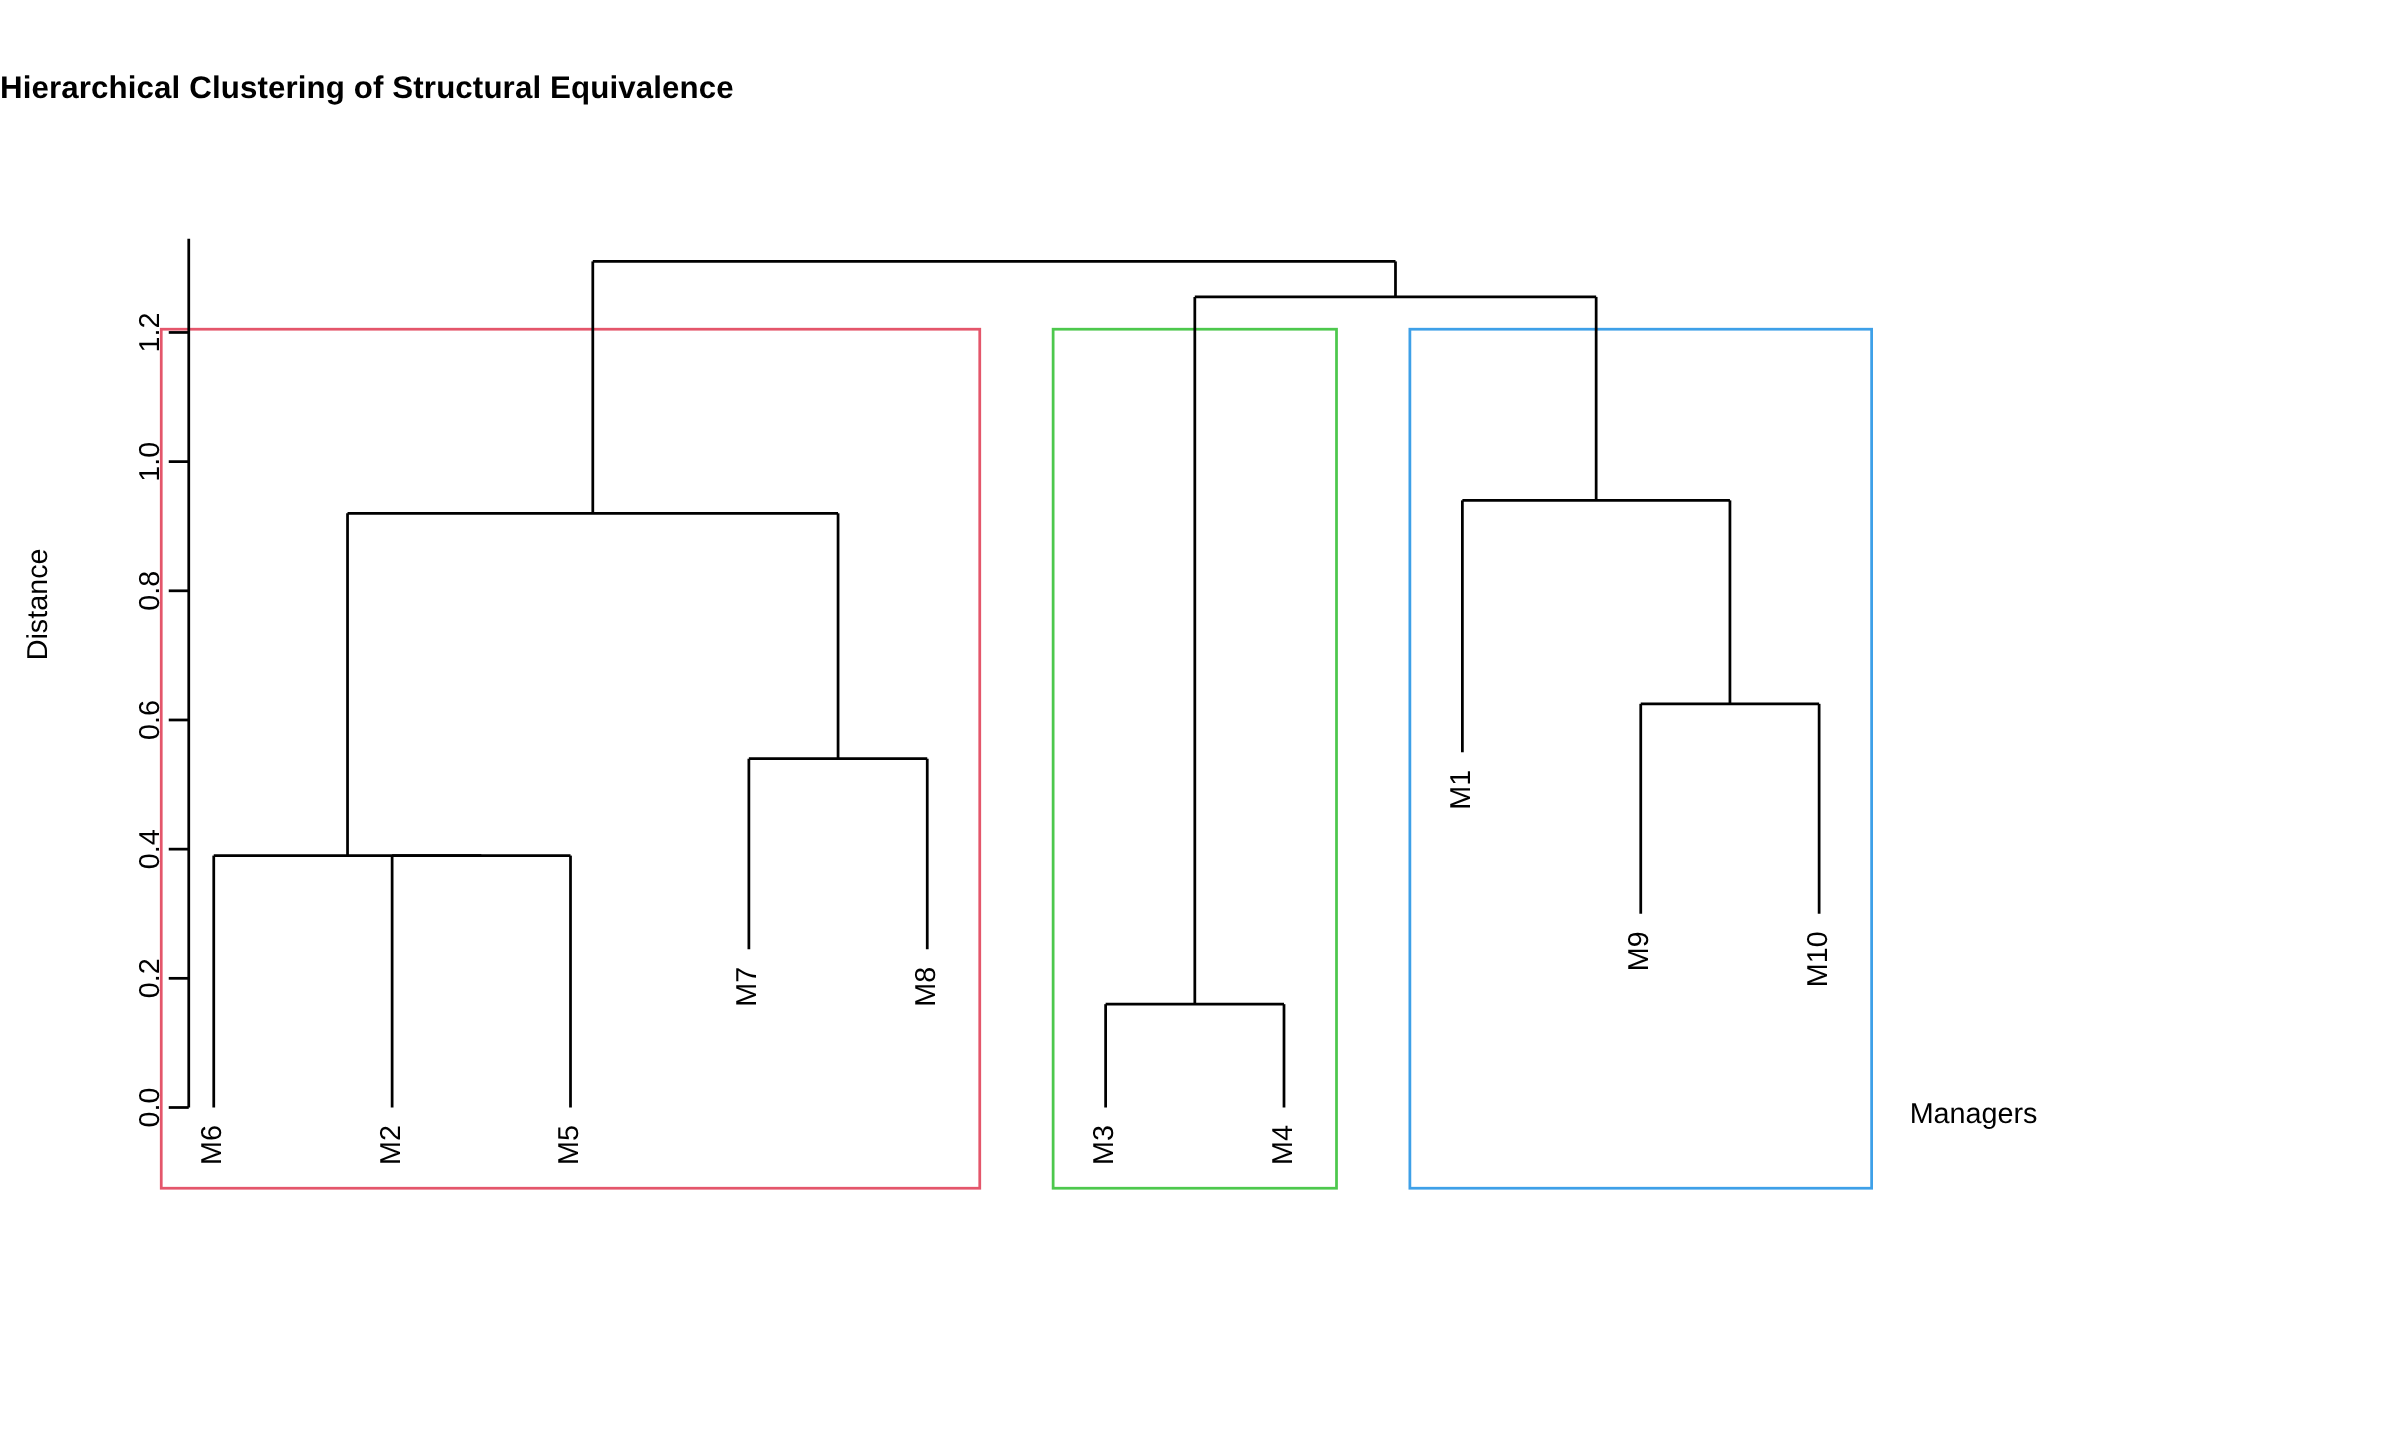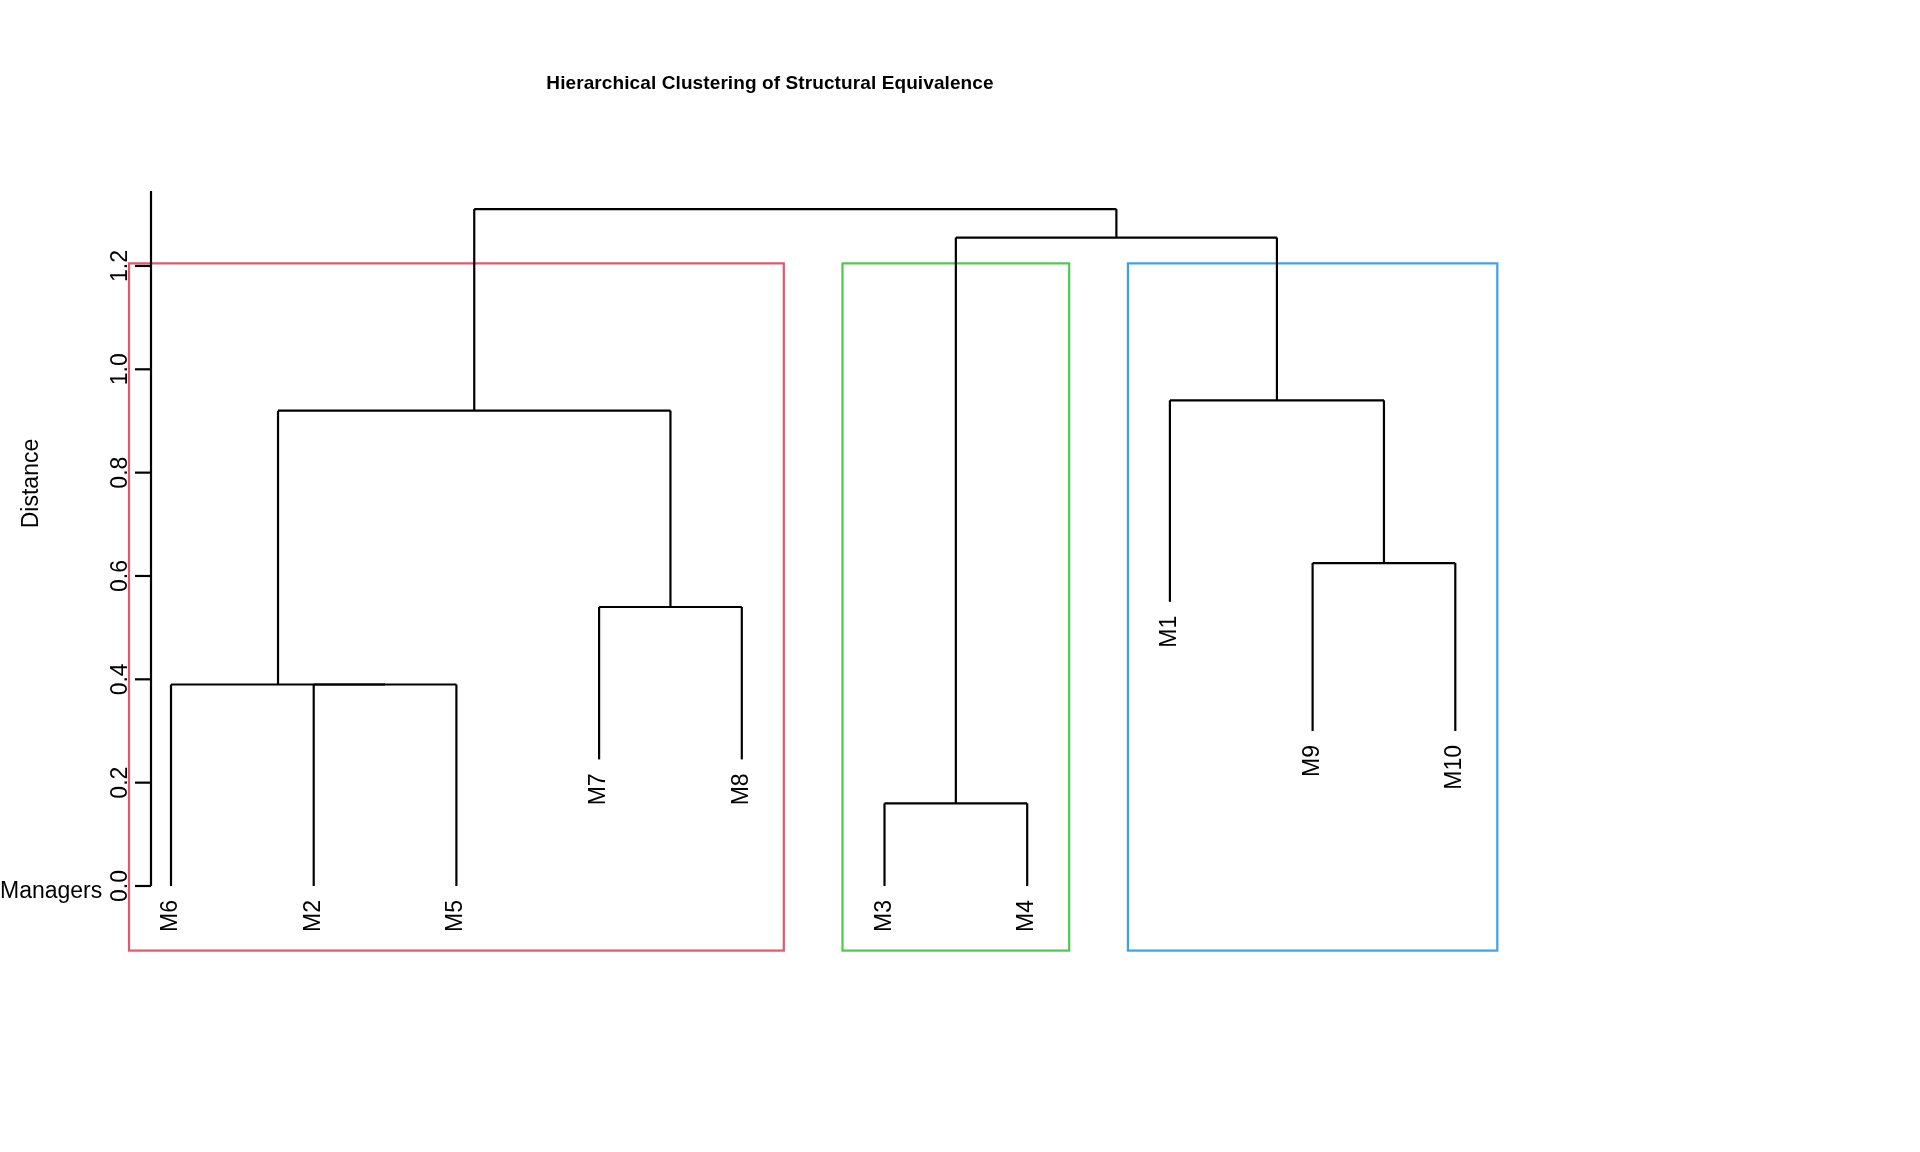--- a/index.html
+++ b/index.html
@@ -1,23 +1,23 @@
 <!DOCTYPE html>
 <html><head>
 <meta charset="utf-8">
 <style>
   html,body{margin:0;padding:0;background:#ffffff;}
   body{width:1920px;height:1152px;overflow:hidden;
        font-family:"Liberation Sans",sans-serif;color:#000;}
   #root{position:relative;width:1920px;height:1152px;}
-  #plot-title{position:absolute;left:0;top:56px;width:1540px;text-align:center;
-      font-size:19px;font-weight:bold;letter-spacing:.1px;margin-top:16px;}
+  #plot-title{position:absolute;left:0;top:56px;width:1540px;
+      font-size:25px;font-weight:bold;letter-spacing:.1px;}
   #ylab{position:absolute;left:-50px;top:470px;width:160px;text-align:center;
       font-size:23px;transform:rotate(-90deg);transform-origin:50% 50%;}
-  #xlab{position:absolute;left:0;top:877px;width:1630px;text-align:left;font-size:23px;}
+  #xlab{position:absolute;left:0;top:877px;width:1630px;text-align:right;font-size:23px;}
   svg{position:absolute;left:0;top:0;}
   .tick-label{font-family:"Liberation Sans",sans-serif;font-size:23px;fill:#000;}
   .leaf-label{font-family:"Liberation Sans",sans-serif;font-size:23px;fill:#000;}
 </style>
 </head>
 <body>
 
 <div id="root">
 
   <div id="plot-title">Hierarchical Clustering of Structural Equivalence</div>

